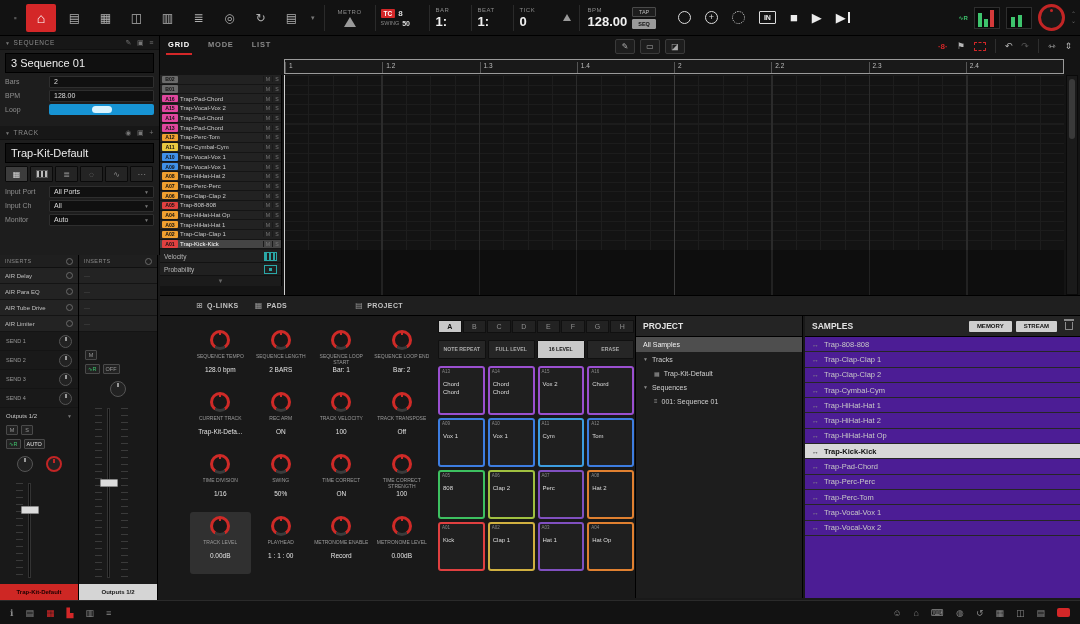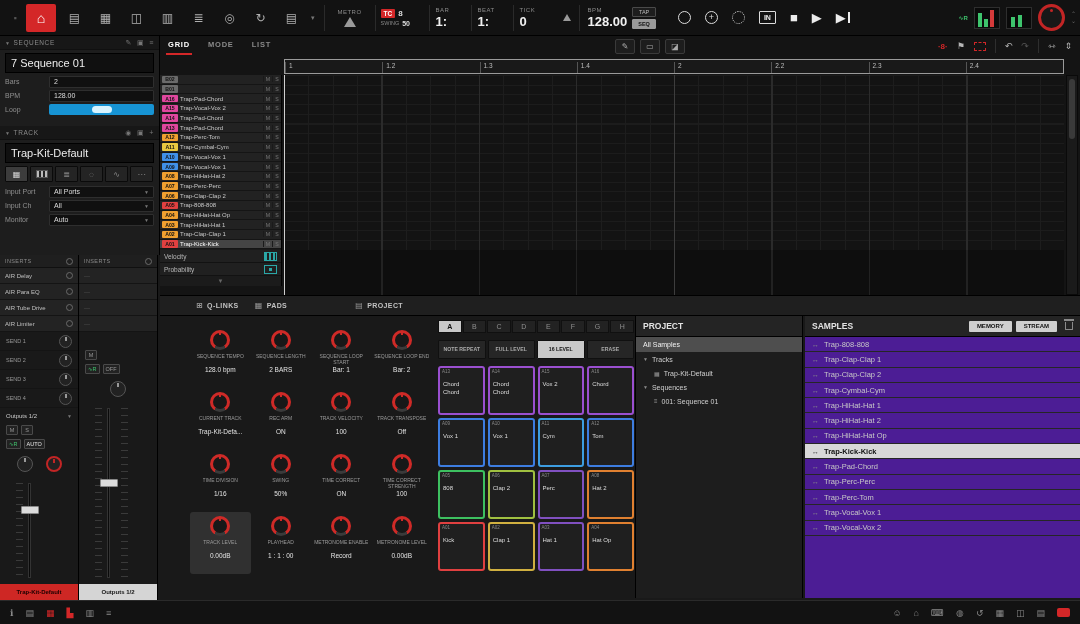--- a/index.html
+++ b/index.html
@@ -279,21 +279,21 @@
   <aside id="sidebar">
     <div class="panel-header">
       <span class="ph-caret">▼</span>
       <span>SEQUENCE</span>
       <span class="ph-icons">
         <i>✎</i>
         <i>▣</i>
         <i>≡</i>
       </span>
     </div>
-    <div class="big-name">7 Sequence 01</div>
+    <div class="big-name">3 Sequence 01</div>
     <div class="field-row">
       <span class="field-label">Bars</span>
       <span class="field-value">2</span>
     </div>
     <div class="field-row">
       <span class="field-label">BPM</span>
       <span class="field-value">128.00</span>
     </div>
     <div class="field-row">
       <span class="field-label">Loop</span>

